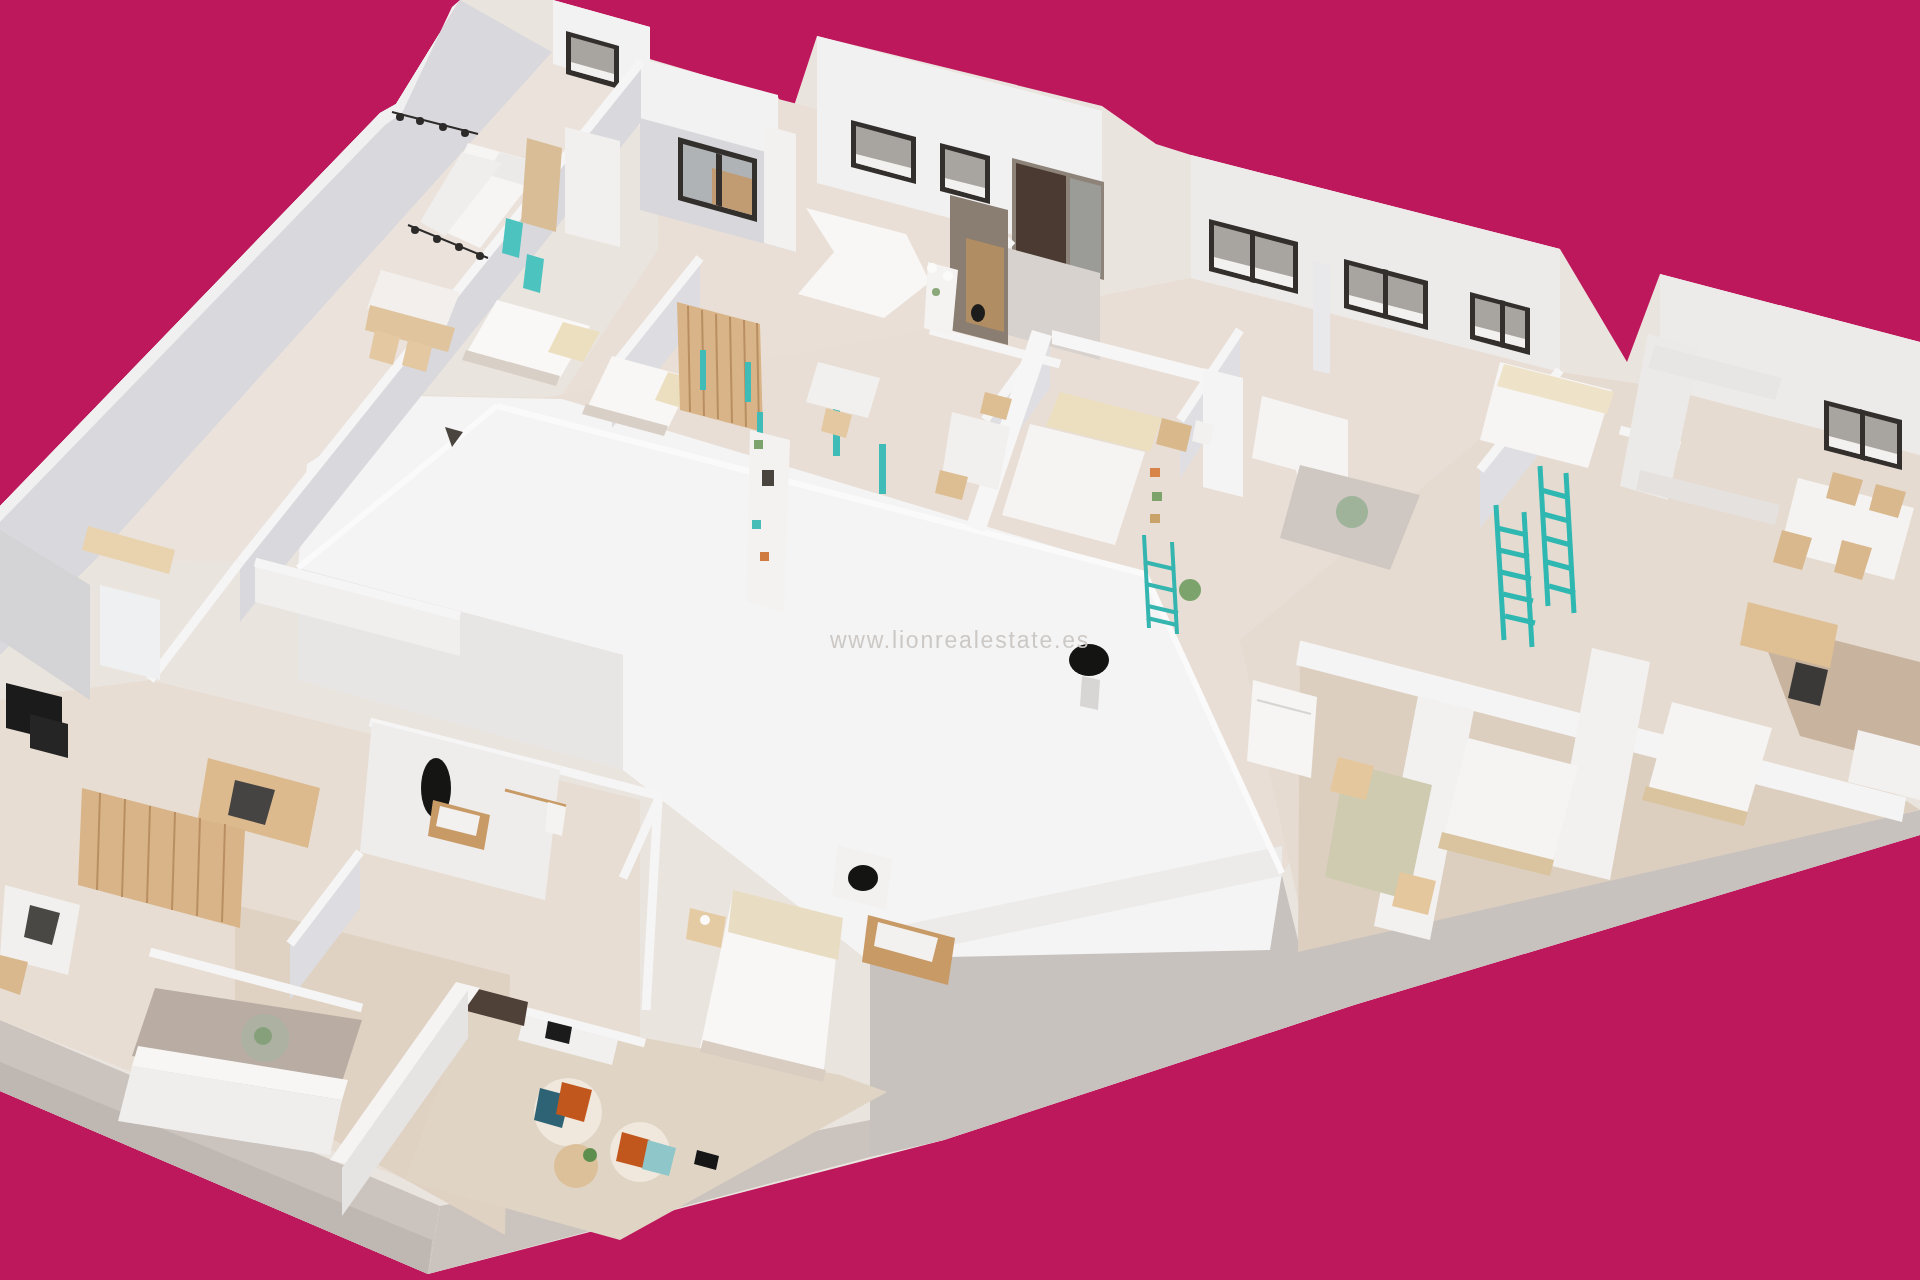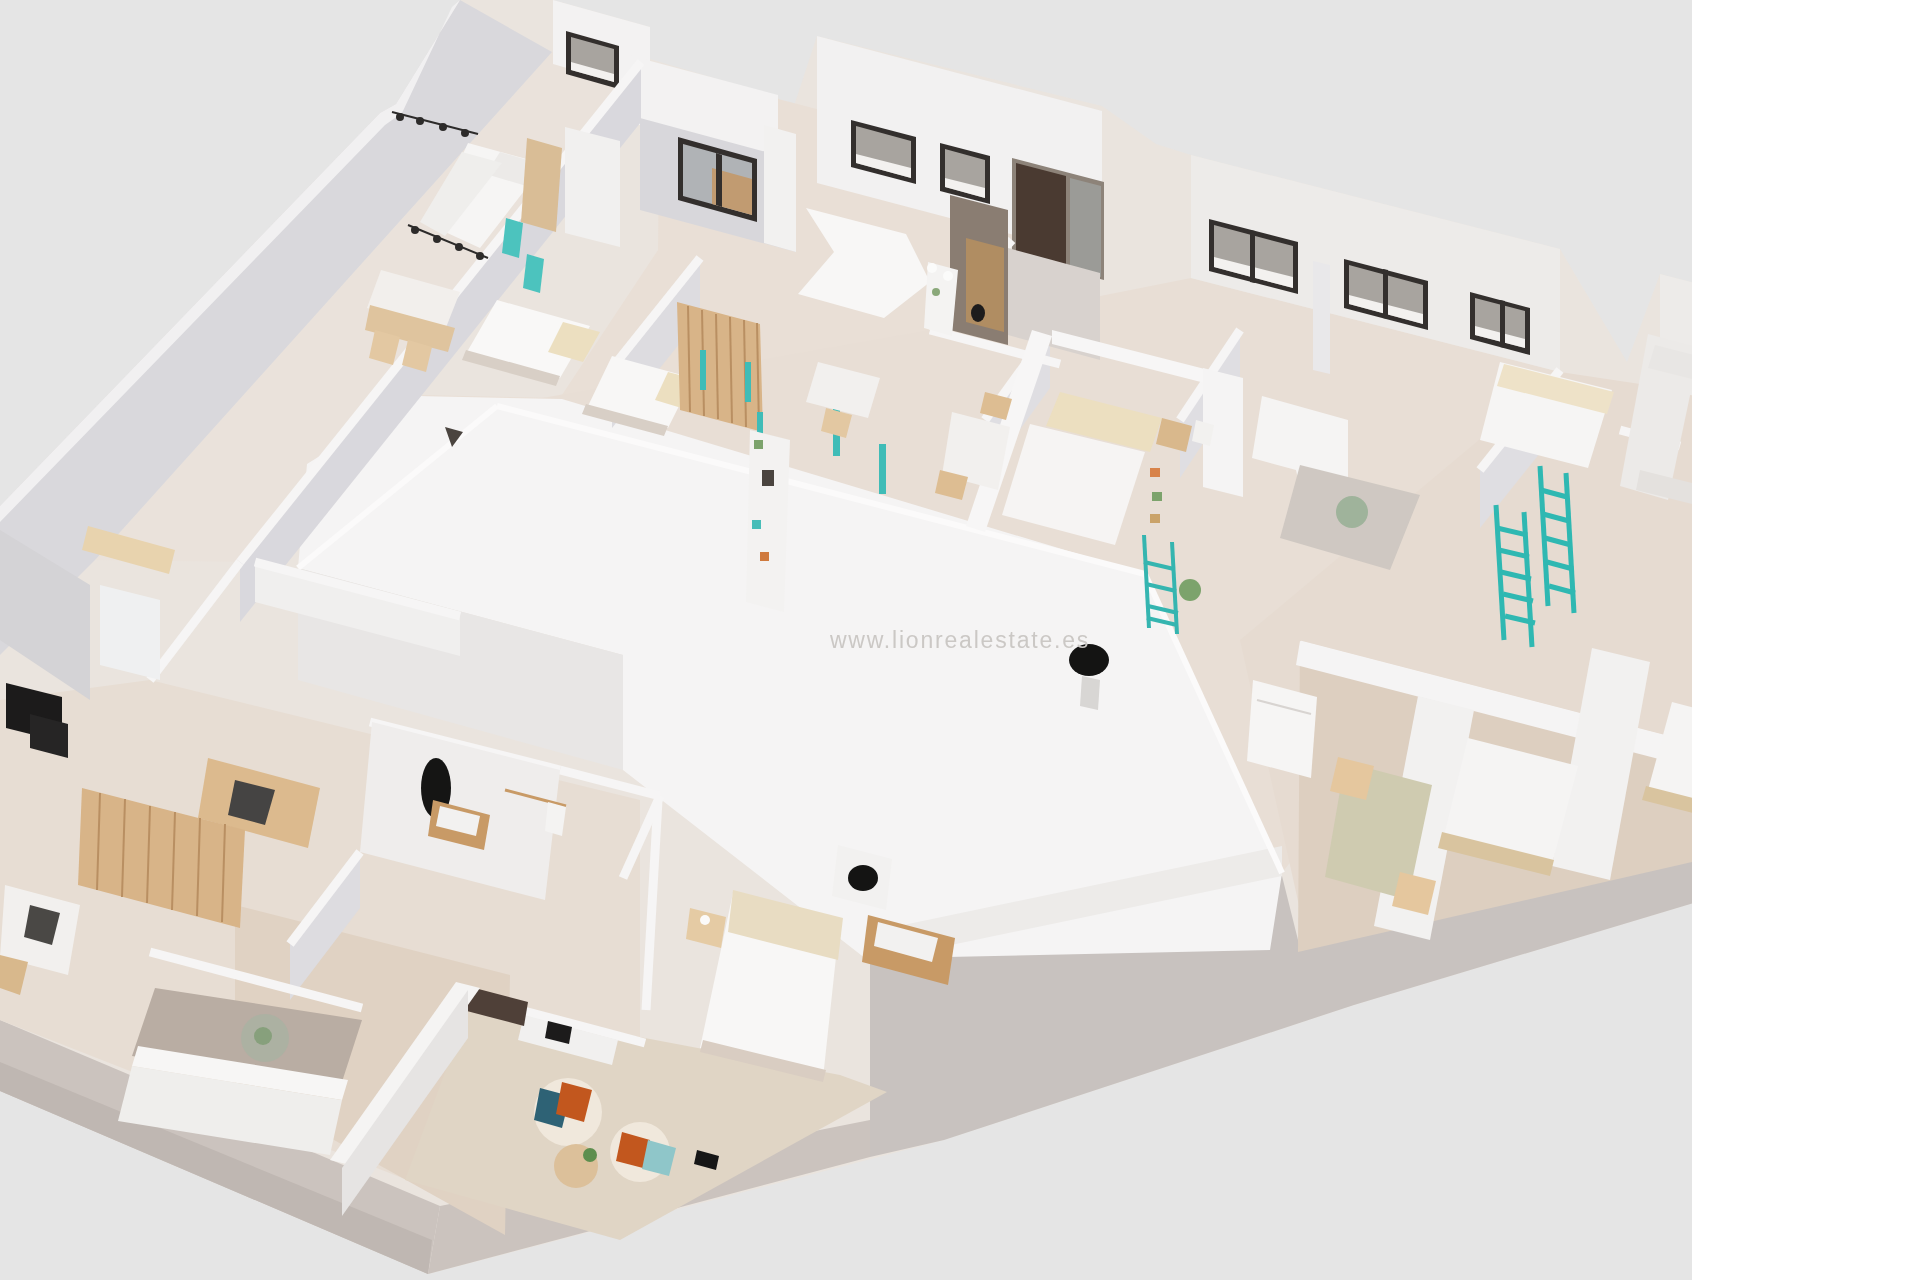--- a/index.html
+++ b/index.html
@@ -1,16 +1,16 @@
 <!DOCTYPE html>
 <html><head>
 <meta charset="utf-8">
 <style>
   html,body{margin:0;padding:0;background:#ffffff;}
-  .page{width:1692px;height:1280px;position:relative;overflow:hidden;background:#e5e5e5;
+  .page{width:1920px;height:1280px;position:relative;overflow:hidden;background:#be185d;
         font-family:"Liberation Sans", sans-serif;}
   svg{position:absolute;left:0;top:0;}
 </style>
 </head>
 <body>
 <div class="page">
 <svg width="1920" height="1280" viewBox="0 0 1920 1280">
 
   <path d="M460,0 L553,0 L650,27 L643,57 L778,97 L789,121 L817,36 L1102,106 L1156,144 L1191,155 L1560,249 L1627,362 L1660,274 L1920,342 L1920,835 L1354,1005 L944,1140 L428,1274 L0,1091 L0,506 L380,113 L396,104 Z" fill="#eae4de"></path>
 

